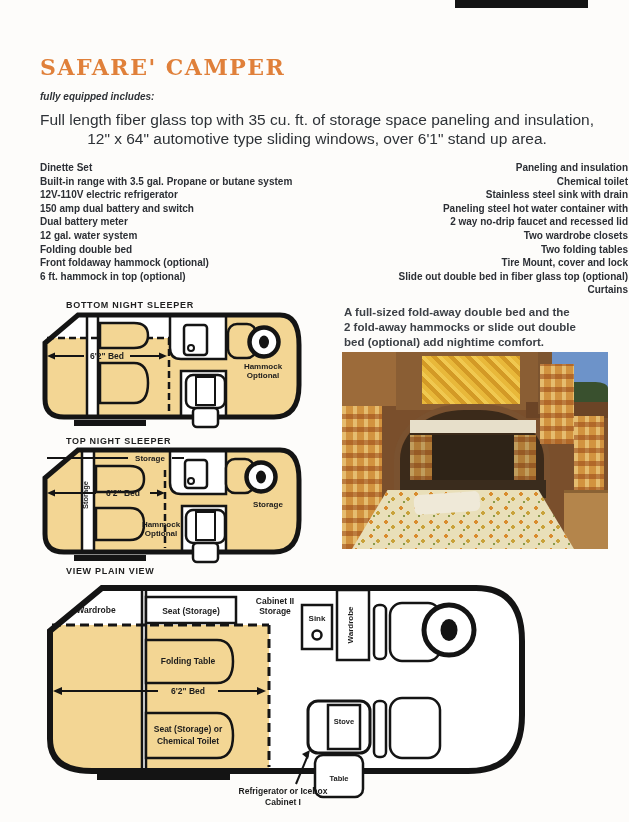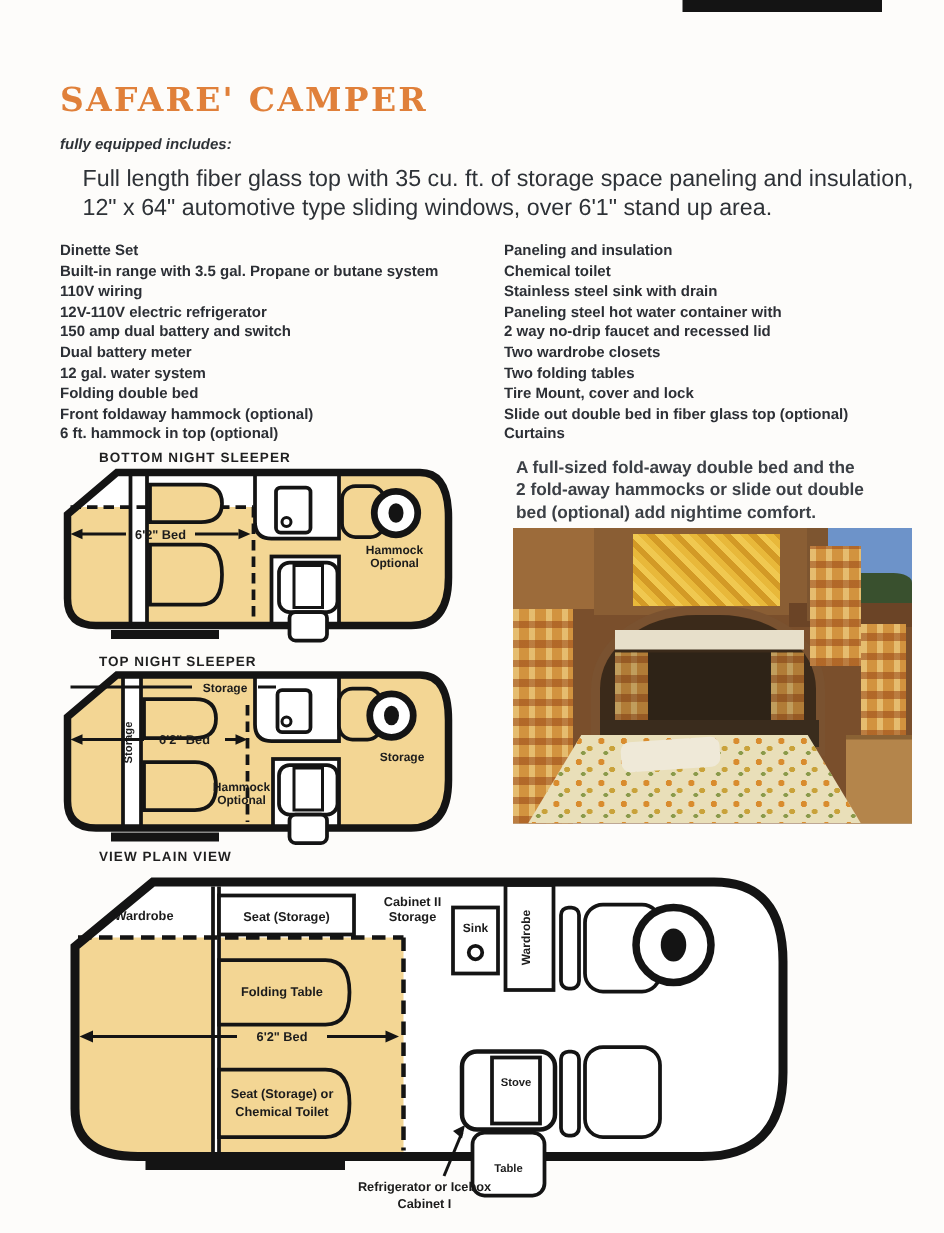--- a/index.html
+++ b/index.html
@@ -7,24 +7,24 @@
     position:relative;width:629px;height:822px;background:#fdfcfa;
     font-family:"Liberation Sans", sans-serif;color:#2c2f35;overflow:hidden;padding-left:29px;
   }
   .edge-mark{position:absolute;left:455px;top:0;width:133px;height:8px;background:#141414;}
   .title{
     position:absolute;left:40px;top:54px;
     font-family:"DejaVu Serif", serif;font-weight:bold;font-size:22px;
     letter-spacing:1.5px;color:#e0803a;
   }
   .tagline{position:absolute;left:40px;top:91px;font-size:10px;font-weight:bold;font-style:italic;color:#2e3237;}
-  .intro{position:absolute;left:55px;top:110px;font-size:15.5px;line-height:19px;color:#2e3237;white-space:pre-line;}
+  .intro{position:absolute;left:40px;top:110px;font-size:15.5px;line-height:19px;color:#2e3237;white-space:pre-line;text-align:center;}
   .feat{position:absolute;top:161px;font-size:10px;font-weight:bold;line-height:13.6px;color:#2c2f35;}
   .feat-left{left:40px;width:300px;}
-  .feat-right{left:336px;width:280px;}
+  .feat-right{left:348px;width:280px;text-align:right;}
   .caption{position:absolute;left:344px;top:305px;width:272px;font-size:11.5px;font-weight:bold;line-height:15px;color:#3c4046;white-space:pre-line;}
   .diag-head{position:absolute;font-size:9px;font-weight:bold;letter-spacing:.7px;color:#1f1f1f;}
   svg.diag{position:absolute;overflow:visible;}
   svg.diag text{font-family:"Liberation Sans", sans-serif;font-weight:bold;fill:#1c1c1c;}
   
   .photo{position:absolute;left:342px;top:352px;width:266px;height:197px;background:#7a4f2c;overflow:hidden;}
   .ph{position:absolute;}
   .plaid{
     background-color:#d2933f;
     background-image:
@@ -52,21 +52,20 @@
   <div class="edge-mark"></div>
 
   <div class="title">SAFARE' CAMPER</div>
   <div class="tagline">fully equipped includes:</div>
   <div class="intro">Full length fiber glass top with 35 cu. ft. of storage space paneling and insulation,
 12" x 64" automotive type sliding windows, over 6'1" stand up area.</div>
 
   <div class="feat feat-left">
     <div>Dinette Set</div>
     <div>Built-in range with 3.5 gal. Propane or butane system</div>
-    <div>110V wiring</div>
     <div>12V-110V electric refrigerator</div>
     <div>150 amp dual battery and switch</div>
     <div>Dual battery meter</div>
     <div>12 gal. water system</div>
     <div>Folding double bed</div>
     <div>Front foldaway hammock (optional)</div>
     <div>6 ft. hammock in top (optional)</div>
   </div>
 
   <div class="feat feat-right">

